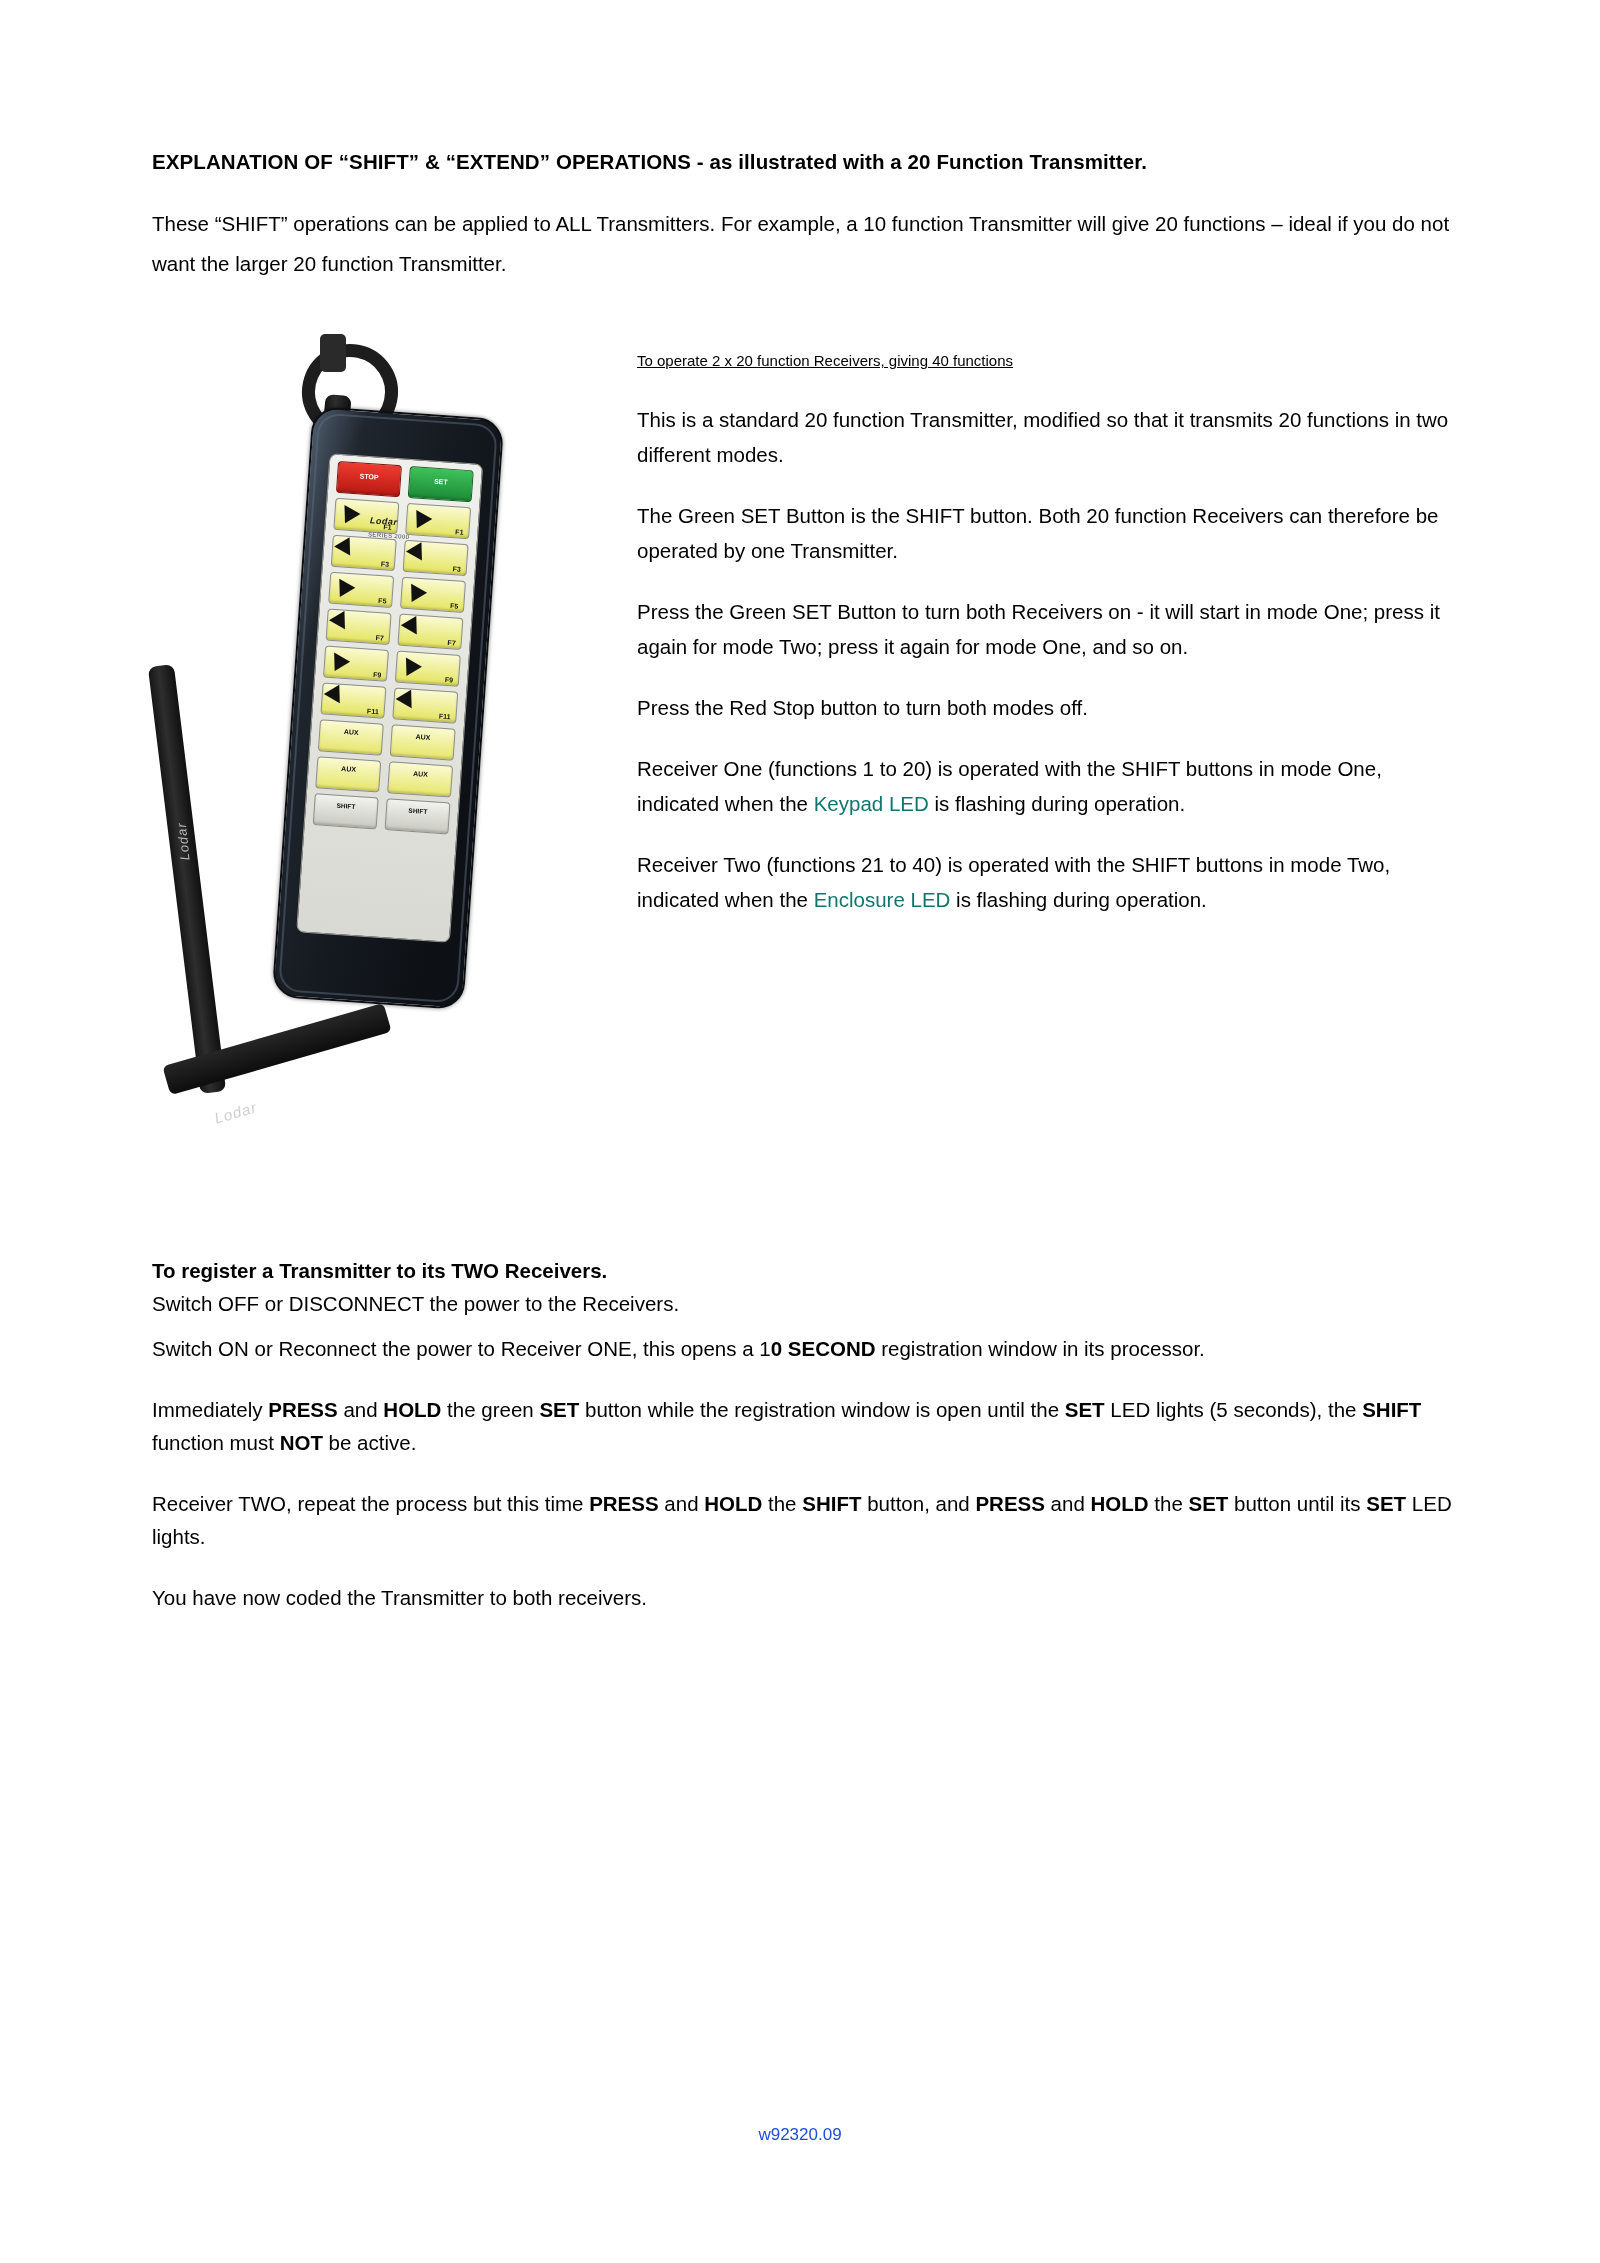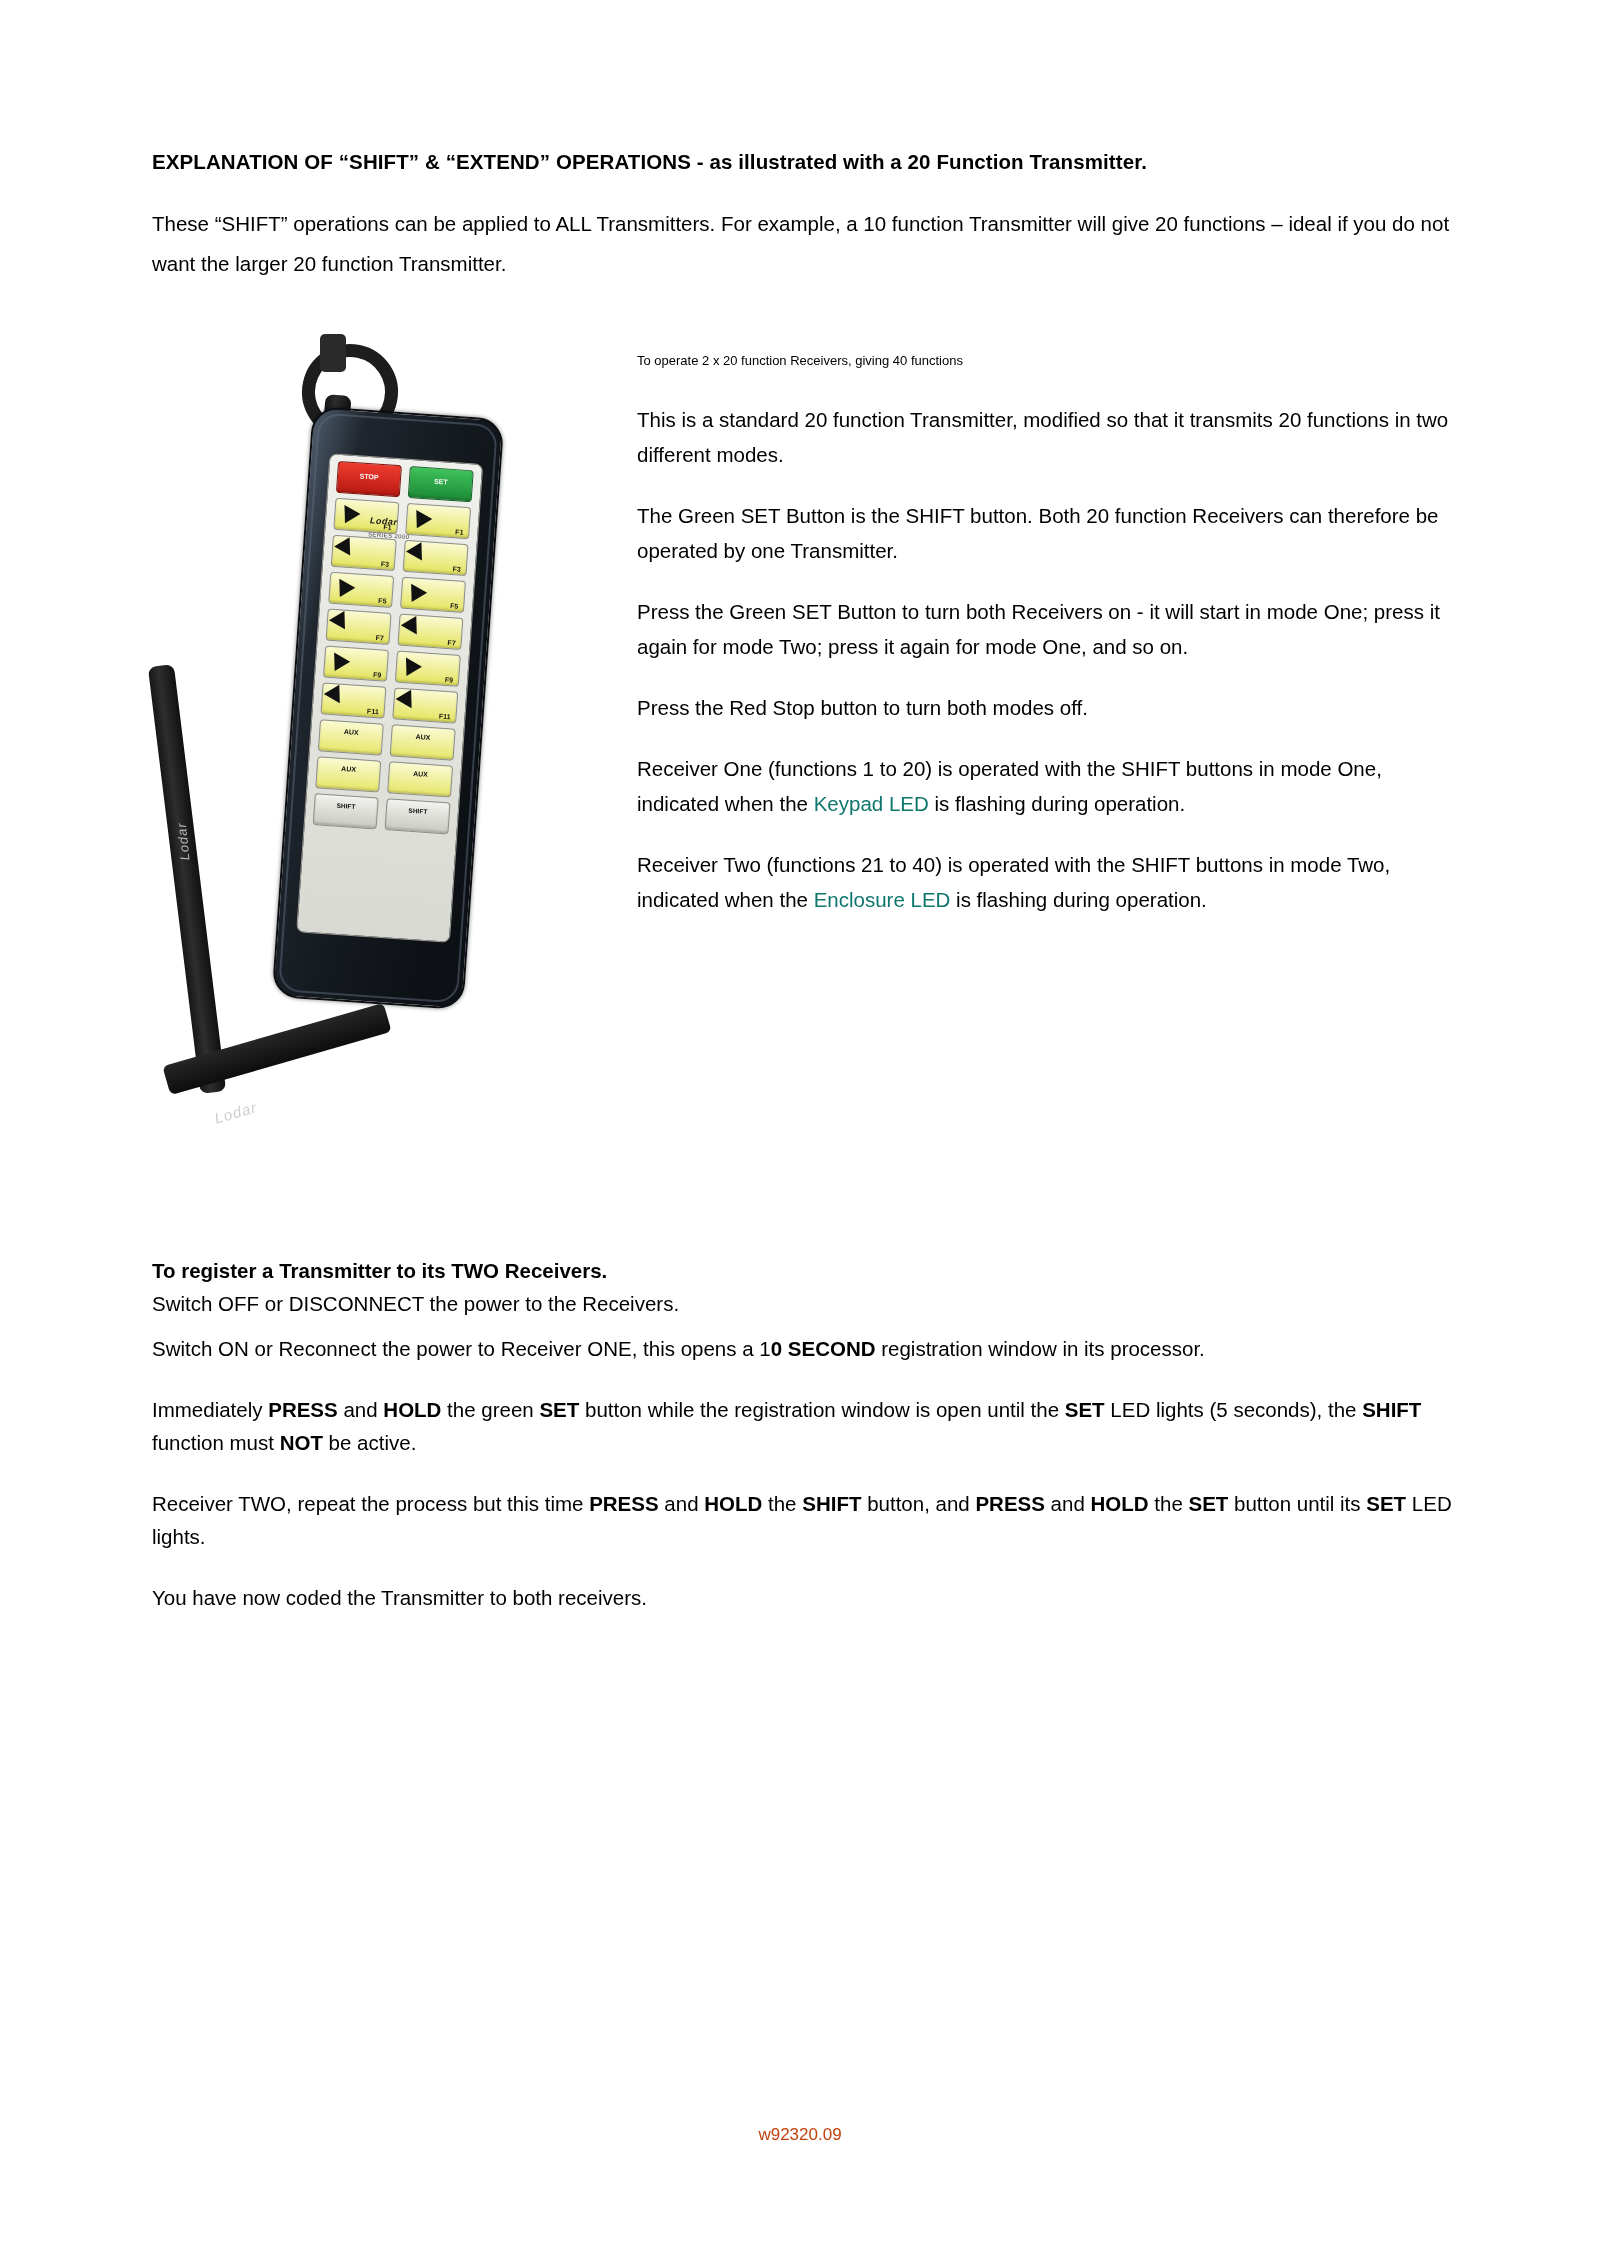--- a/index.html
+++ b/index.html
@@ -54,22 +54,23 @@
     width: 440px;
     height: 800px;
   }
   .right-col {
     position: absolute;
     left: 485px;
     top: 12px;
     width: 815px;
   }
   .right-col h2 {
-    font-size: 13px;
+    font-size: 15px;
     font-weight: normal;
+    text-decoration: underline;
     margin: 0 0 26px 0;
     line-height: 30px;
   }
   .right-col p {
     font-size: 20.5px;
     line-height: 35px;
     margin: 0 0 26px 0;
   }
   .right-col p:last-child { margin-bottom: 0; }
   .blue { color: #0f766e; }
@@ -87,21 +88,21 @@
   .lower .b { font-weight: bold; }
 
   
   .footer {
     position: absolute;
     left: 0;
     top: 2125px;
     width: 1600px;
     text-align: center;
     font-size: 17px;
-    color: #c2410c;
+    color: #1d4ed8;
     font-family: "Liberation Sans", sans-serif;
   }
 
   
   .tx-scene {
     position: relative;
     width: 440px;
     height: 800px;
   }
   

